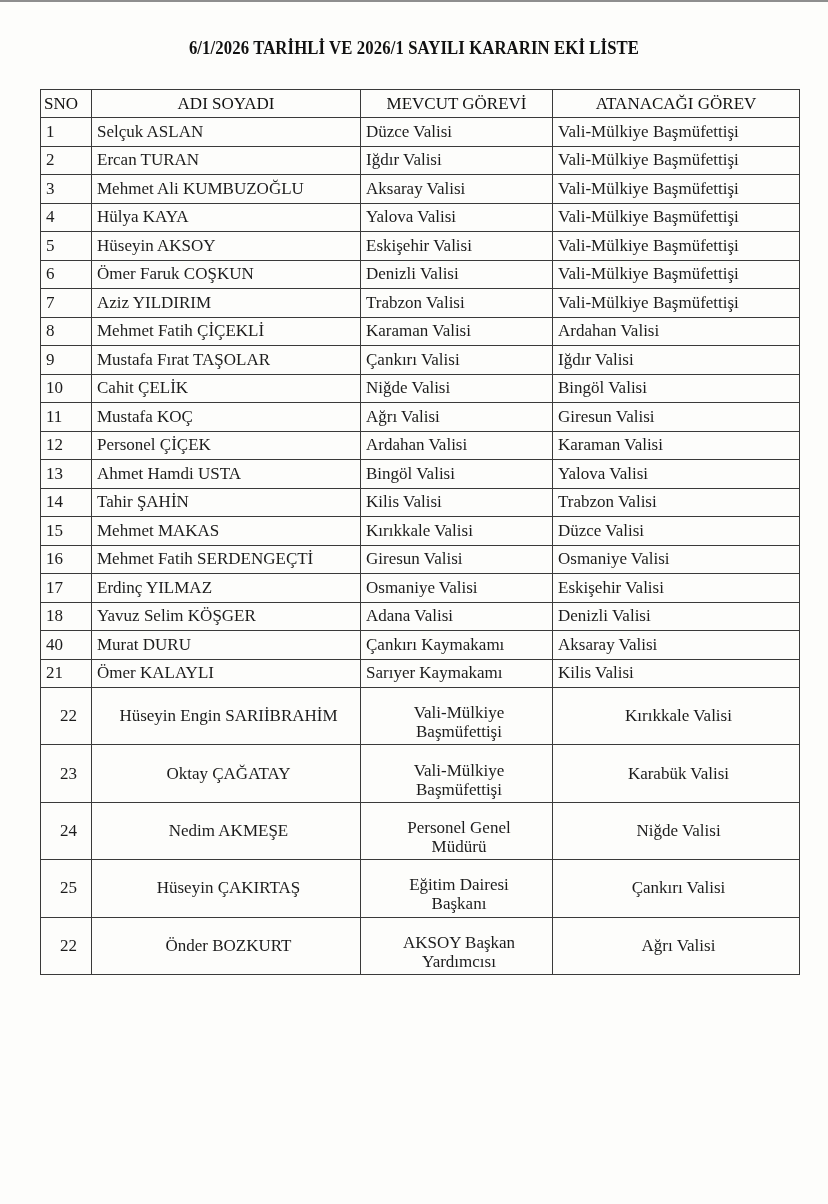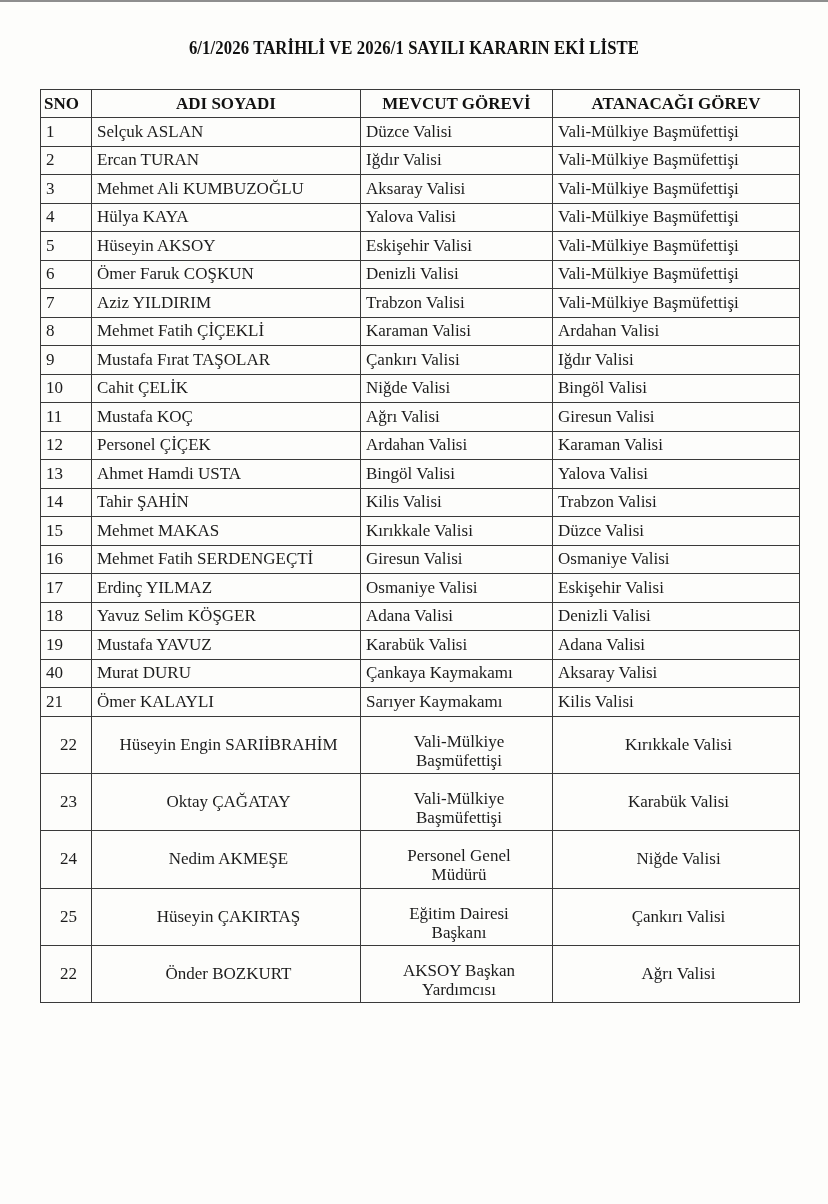--- a/index.html
+++ b/index.html
@@ -45,21 +45,21 @@
   }
   table.list th, table.list td {
     border: 1.2px solid #3a3a3a;
     padding: 0 0 0 5px;
     vertical-align: middle;
     white-space: nowrap;
     overflow: hidden;
   }
   table.list th {
     height: 27px;
-    font-weight: bold;
+    font-weight: normal;
     text-align: center;
     font-size: 17px;
     padding: 0;
     color: #111;
     margin-left: 43px;
   }
   table.list th.c-sno { text-align: left; padding-left: 3px; }
   table.list td {
     height: 27.5px;
     line-height: 20px;
@@ -201,29 +201,23 @@
         <td>Osmaniye Valisi</td>
         <td>Eskişehir Valisi</td>
       </tr>
       <tr>
         <td>18</td>
         <td>Yavuz Selim KÖŞGER</td>
         <td>Adana Valisi</td>
         <td>Denizli Valisi</td>
       </tr>
       <tr>
-        <td>19</td>
-        <td>Mustafa YAVUZ</td>
-        <td>Karabük Valisi</td>
-        <td>Adana Valisi</td>
-      </tr>
-      <tr>
         <td>40</td>
         <td>Murat DURU</td>
-        <td>Çankaya Kaymakamı</td>
+        <td>Çankırı Kaymakamı</td>
         <td>Aksaray Valisi</td>
       </tr>
       <tr>
         <td>21</td>
         <td>Ömer KALAYLI</td>
         <td>Sarıyer Kaymakamı</td>
         <td>Kilis Valisi</td>
       </tr>
       <tr class="tall">
         <td>22</td>

